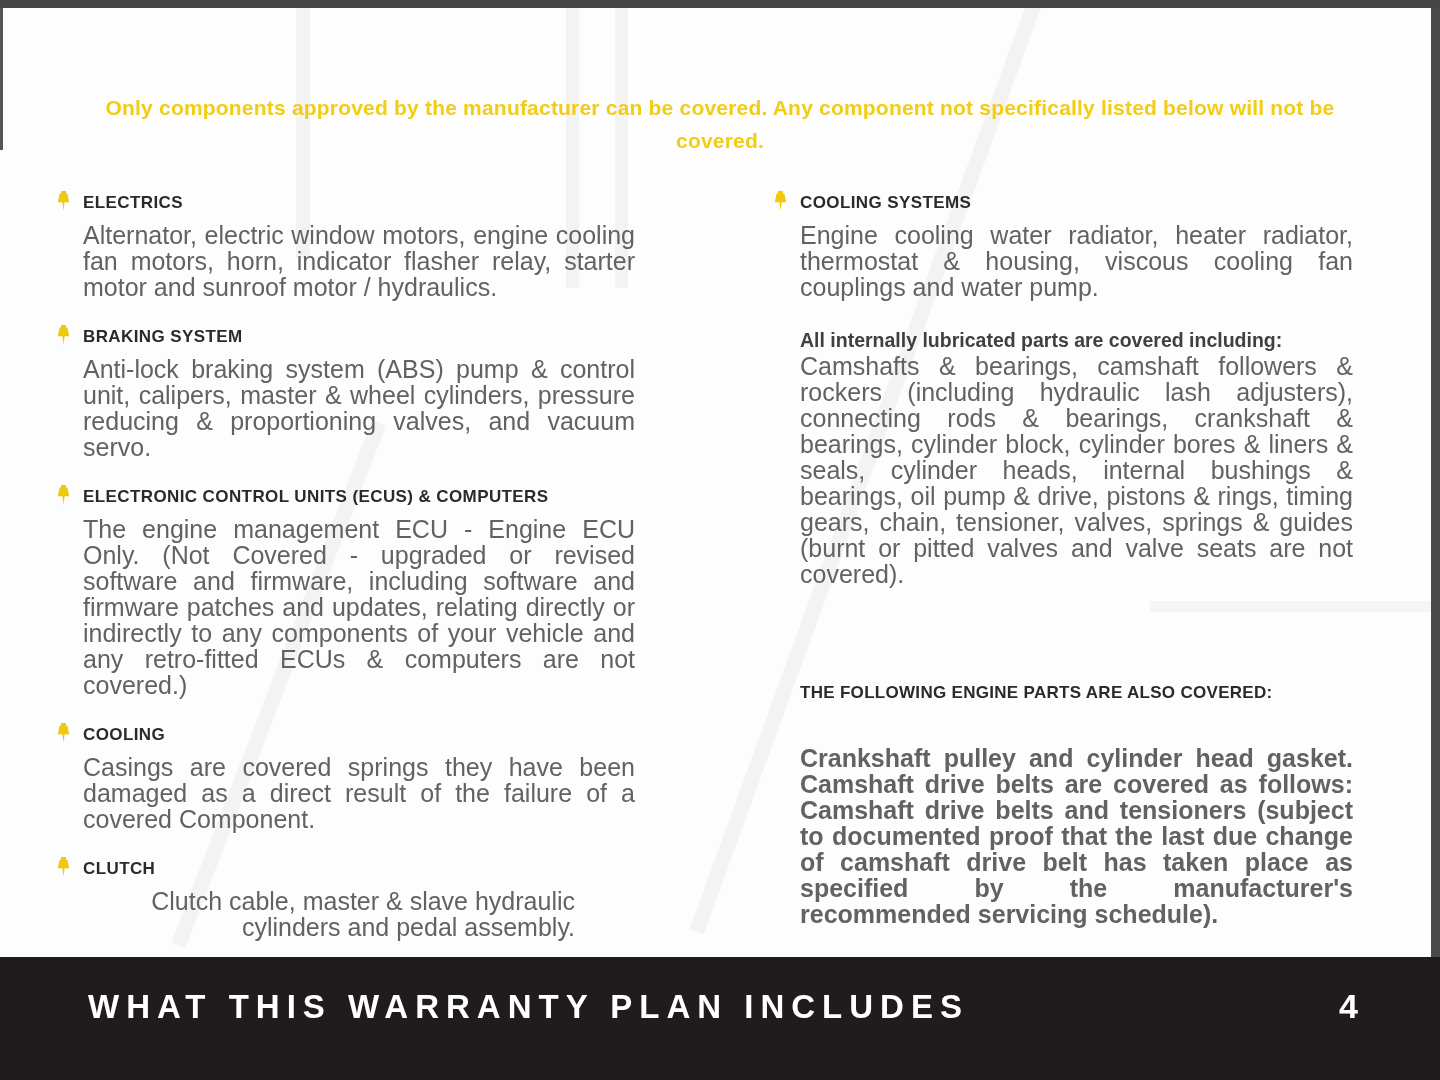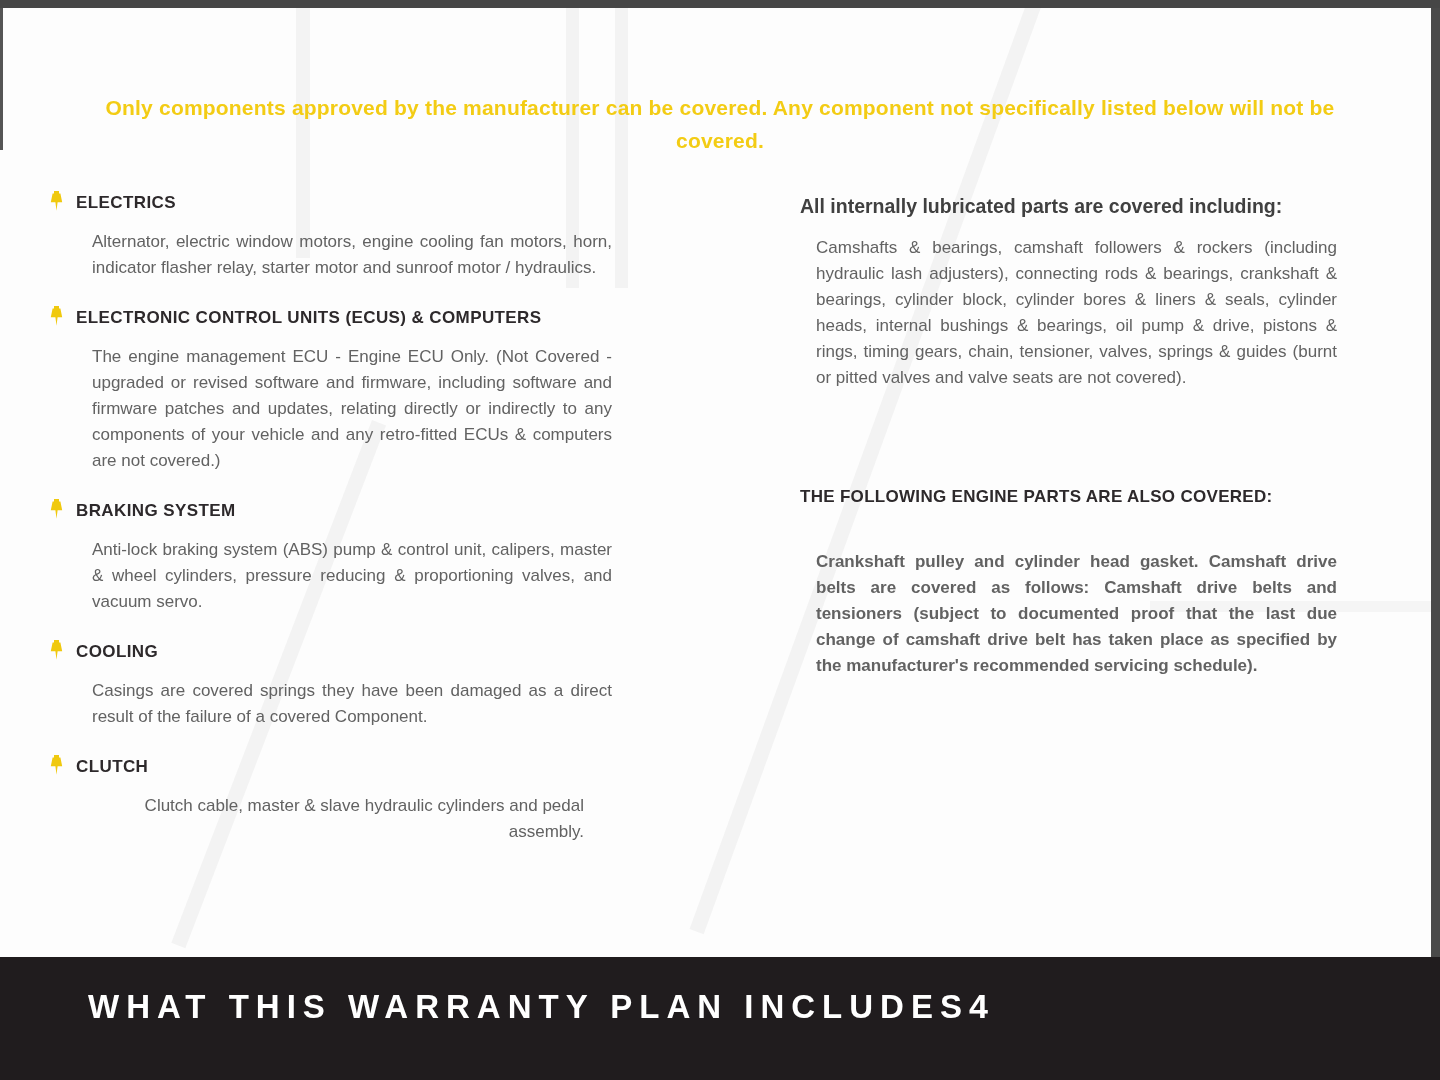--- a/index.html
+++ b/index.html
@@ -37,56 +37,56 @@
   .notice {
     position: absolute; top: 92px; left: 82px; width: 1276px;
     text-align: center;
     font-size: 21px; font-weight: bold; line-height: 1.55;
     color: #F3CC14;
     letter-spacing: 0.2px;
   }
 
   
   .col { position: absolute; top: 193px; }
-  .col-left  { left: 76px;  width: 552px; }
+  .col-left  { left: 83px;  width: 552px; }
   .col-right { left: 800px; width: 553px; }
 
   .sec { margin-bottom: 27px; position: relative; }
   .sec-head { display: flex; align-items: flex-start; margin-bottom: 9px; }
   .pin {
     position: absolute; left: -27px; top: -2px;
     width: 15px; height: 21px; display: inline-block;
   }
   .sec h3 {
     margin: 0;
     font-size: 17px; font-weight: bold;
     color: #2D292B; letter-spacing: 0.4px;
   }
   .sec .body {
-    margin: 16px;
-    font-size: 17px; line-height: 26px;
+    margin: 0;
+    font-size: 25px; line-height: 26px;
     color: #626262;
     text-align: justify;
   }
   .sec .body.no-justify { text-align: right; max-width: 492px; }
   .sec .lead {
     margin: 0 0 0 0;
     font-size: 19.5px; line-height: 26px;
     font-weight: bold; color: #404040;
   }
   .sec.plain { margin-top: 96px; }
   .sec.plain h3 { letter-spacing: 0.3px; }
   .sec.plain .body { margin-top: 42px; font-weight: bold; }
 
   
   .footer {
     position: absolute; bottom: 0; left: 0;
     width: 100%; height: 123px;
     background: #201C1E;
-    display: flex; align-items: center; 
+    display: flex; align-items: center; justify-content: space-between;
     box-sizing: border-box;
     padding: 0 82px 24px 88px;
     z-index: 6;
   }
   .footer .f-title {
     color: #ffffff; font-size: 33px; font-weight: bold;
     letter-spacing: 7px;
   }
   .footer .f-page {
     color: #ffffff; font-size: 34px; font-weight: bold;
@@ -126,44 +126,44 @@
         <p class="body">Alternator, electric window motors, engine cooling fan motors, horn, indicator flasher relay, starter motor and sunroof motor / hydraulics.</p>
       </section>
 
       <section class="sec">
         <div class="sec-head">
           <span class="pin">
             <svg width="15" height="21" viewBox="0 0 15 21">
               <path d="M5 0 h5 v2.6 h-5 z M3.6 2.6 h7.8 l1.8 8.6 h-11.4 z M6.4 11.2 h2.2 l-1.1 8.6 z" fill="#F0C90E"></path>
             </svg>
           </span>
+          <h3>BRAKING SYSTEM</h3>
+        </div>
+        <p class="body">Anti-lock braking system (ABS) pump &amp; control unit, calipers, master &amp; wheel cylinders, pressure reducing &amp; proportioning valves, and vacuum servo.</p>
+      </section>
+
+      <section class="sec">
+        <div class="sec-head">
+          <span class="pin">
+            <svg width="15" height="21" viewBox="0 0 15 21">
+              <path d="M5 0 h5 v2.6 h-5 z M3.6 2.6 h7.8 l1.8 8.6 h-11.4 z M6.4 11.2 h2.2 l-1.1 8.6 z" fill="#F0C90E"></path>
+            </svg>
+          </span>
           <h3>ELECTRONIC CONTROL UNITS (ECUS) &amp; COMPUTERS</h3>
         </div>
         <p class="body">The engine management ECU - Engine ECU Only.  (Not Covered - upgraded or revised software and firmware, including software and firmware patches and updates, relating directly or indirectly to any components of your vehicle and any retro-fitted ECUs &amp; computers are not covered.)</p>
       </section>
 
       <section class="sec">
         <div class="sec-head">
           <span class="pin">
             <svg width="15" height="21" viewBox="0 0 15 21">
               <path d="M5 0 h5 v2.6 h-5 z M3.6 2.6 h7.8 l1.8 8.6 h-11.4 z M6.4 11.2 h2.2 l-1.1 8.6 z" fill="#F0C90E"></path>
             </svg>
           </span>
-          <h3>BRAKING SYSTEM</h3>
-        </div>
-        <p class="body">Anti-lock braking system (ABS) pump &amp; control unit, calipers, master &amp; wheel cylinders, pressure reducing &amp; proportioning valves, and vacuum servo.</p>
-      </section>
-
-      <section class="sec">
-        <div class="sec-head">
-          <span class="pin">
-            <svg width="15" height="21" viewBox="0 0 15 21">
-              <path d="M5 0 h5 v2.6 h-5 z M3.6 2.6 h7.8 l1.8 8.6 h-11.4 z M6.4 11.2 h2.2 l-1.1 8.6 z" fill="#F0C90E"></path>
-            </svg>
-          </span>
           <h3>COOLING</h3>
         </div>
         <p class="body">Casings are covered springs they have been damaged as a direct result of the failure of a covered Component.</p>
       </section>
 
       <section class="sec">
         <div class="sec-head">
           <span class="pin">
             <svg width="15" height="21" viewBox="0 0 15 21">
               <path d="M5 0 h5 v2.6 h-5 z M3.6 2.6 h7.8 l1.8 8.6 h-11.4 z M6.4 11.2 h2.2 l-1.1 8.6 z" fill="#F0C90E"></path>
@@ -171,20 +171,31 @@
           </span>
           <h3>CLUTCH</h3>
         </div>
         <p class="body no-justify">Clutch cable, master &amp; slave hydraulic cylinders and pedal assembly.</p>
       </section>
 
     </div>
 
     <div class="col col-right">
 
+      <section class="sec">
+        <div class="sec-head">
+          <span class="pin">
+            <svg width="15" height="21" viewBox="0 0 15 21">
+              <path d="M5 0 h5 v2.6 h-5 z M3.6 2.6 h7.8 l1.8 8.6 h-11.4 z M6.4 11.2 h2.2 l-1.1 8.6 z" fill="#F0C90E"></path>
+            </svg>
+          </span>
+          <h3>COOLING SYSTEMS</h3>
+        </div>
+        <p class="body">Engine cooling water radiator, heater radiator, thermostat &amp; housing, viscous cooling fan couplings and water pump.</p>
+      </section>
 
       <section class="sec">
         <p class="lead">All internally lubricated parts are covered including:</p>
         <p class="body">Camshafts &amp; bearings, camshaft followers &amp; rockers (including hydraulic lash adjusters), connecting rods &amp; bearings, crankshaft &amp; bearings, cylinder block, cylinder bores &amp; liners &amp; seals, cylinder heads, internal bushings &amp; bearings, oil pump &amp; drive, pistons &amp; rings, timing gears, chain, tensioner, valves, springs &amp; guides (burnt or pitted valves and valve seats are not covered).</p>
       </section>
 
       <section class="sec plain">
         <div class="sec-head">
           <h3>THE FOLLOWING ENGINE PARTS ARE ALSO COVERED:</h3>
         </div>

